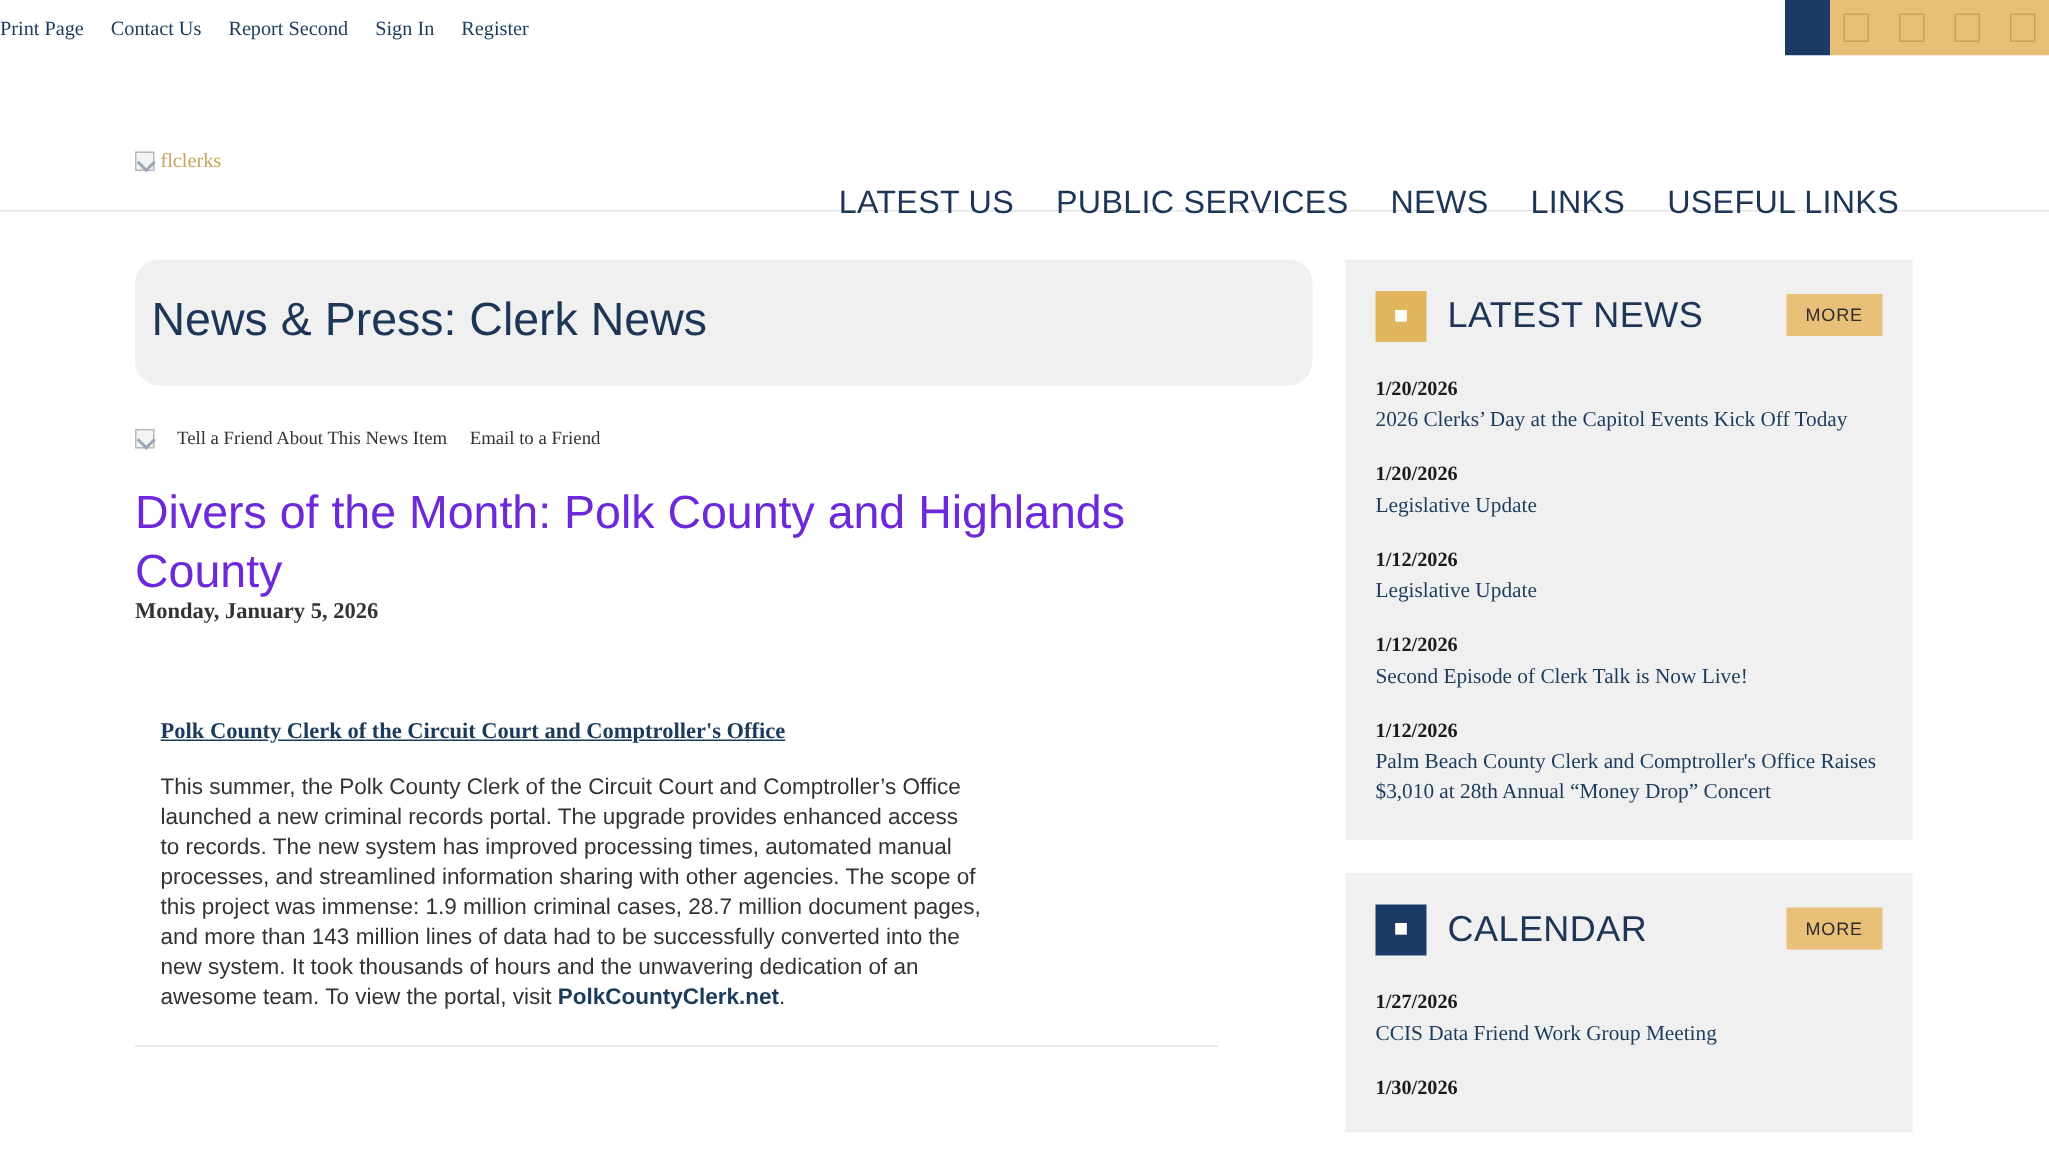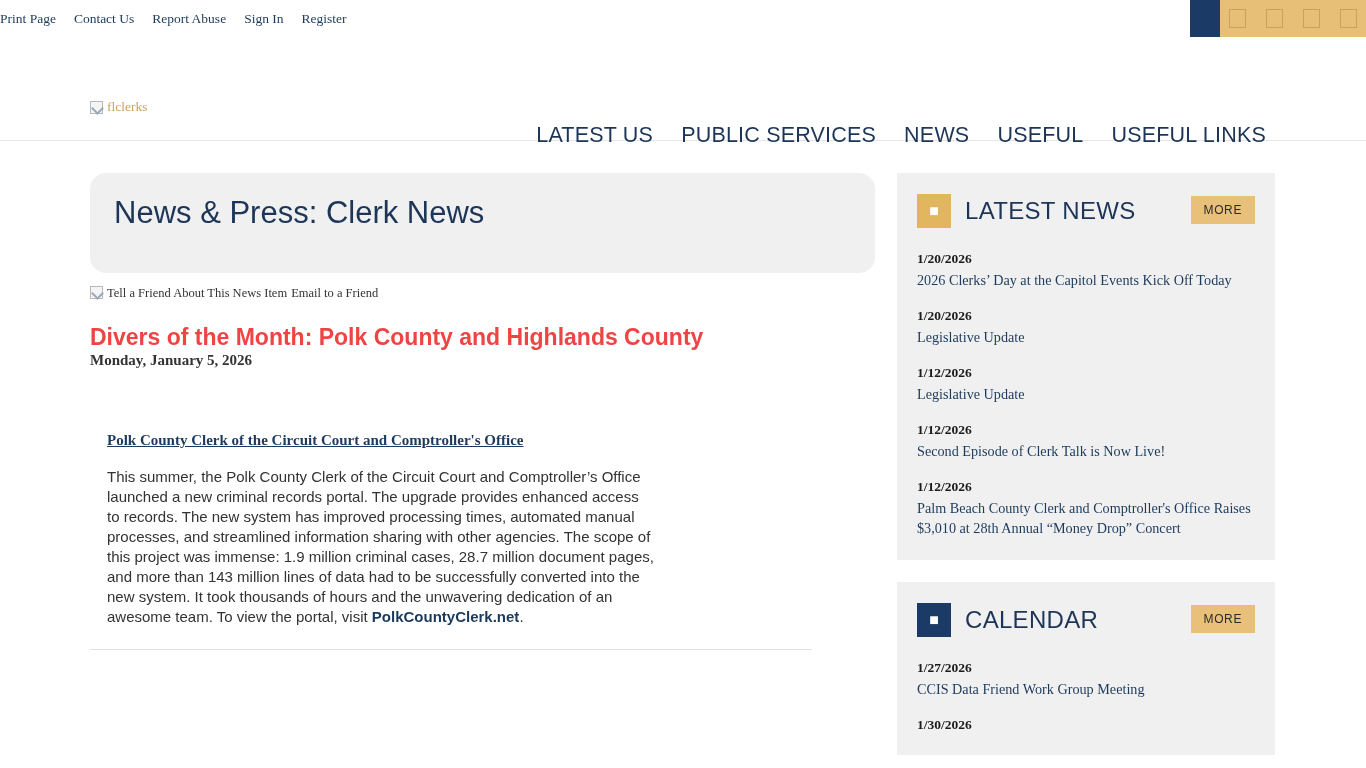--- a/index.html
+++ b/index.html
@@ -104,49 +104,49 @@
     display: flex;
     gap: 22px;
     padding: 32px 90px 0 90px;
     background: #fff;
   }
   .content { width: 785px; }
   .side { width: 378px; }
 
   .page-title-bar {
     background: #f0f0f0;
-    padding: 24px 16px 24px 24px;
-    height: 100px;
+    padding: 24px 16px 24px 11px;
+    height: 84px;
     border-radius: 16px;
   }
   .page-title {
     font-size: 31px;
     color: #1d3557;
     font-weight: normal;
     margin: 0;
     line-height: 1.05;
   }
 
   .tellfriend {
-    margin-top: 13px;
-    display: flex;
-    align-items: flex-start;
-    gap: 4px;
+    margin-top: 28px;
+    display: flex;
+    align-items: center;
+    gap: 15px;
     font-family: "Liberation Serif", serif;
     font-size: 12.5px;
     color: #333;
   }
   .tellfriend a { color: #333; text-decoration: none; }
 
   .article-title {
     margin: 22px 0 0 0;
-    font-size: 23px;
+    font-size: 31px;
     line-height: 1.26;
-    font-weight: bold;
-    color: #ef4444;
+    font-weight: normal;
+    color: #6d28d9;
     max-width: 690px;
   }
   .article-date {
     font-family: "Liberation Serif", serif;
     font-weight: bold;
     font-size: 15px;
     color: #333;
   }
 
   .body-block { margin: 62px 0 0 17px; max-width: 560px; }
@@ -235,21 +235,21 @@
     max-width: 345px;
   }
 </style>
 </head>
 <body>
 
 <div class="topbar">
   <div class="toplinks">
     <a href="#">Print Page</a>
     <a href="#">Contact Us</a>
-    <a href="#">Report Abuse</a>
+    <a href="#">Report Second</a>
     <a href="#">Sign In</a>
     <a href="#">Register</a>
   </div>
   <div class="social-wrap">
     <div class="social-first"></div>
     <div class="social-strip">
       <span class="social-ico"></span>
       <span class="social-ico"></span>
       <span class="social-ico"></span>
       <span class="social-ico"></span>
@@ -259,21 +259,21 @@
 
 <div class="header">
   <div class="logo-broken">
     <span class="broken-img"></span>
     <span>flclerks</span>
   </div>
   <nav class="mainnav">
     <a href="#">LATEST US</a>
     <a href="#">PUBLIC SERVICES</a>
     <a href="#">NEWS</a>
-    <a href="#">USEFUL</a>
+    <a href="#">LINKS</a>
     <a href="#">USEFUL LINKS</a>
   </nav>
 </div>
 
 <div class="page">
 
   <div class="content">
     <div class="page-title-bar">
       <h1 class="page-title">News &amp; Press: Clerk News</h1>
     </div>

